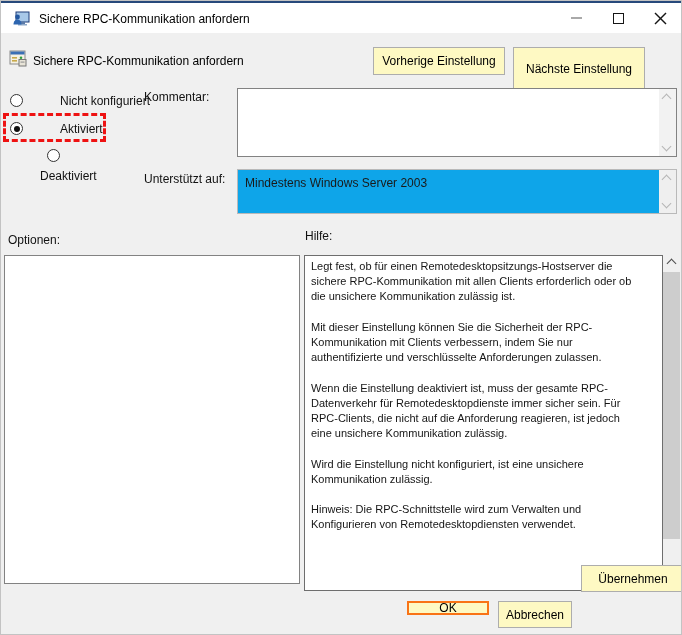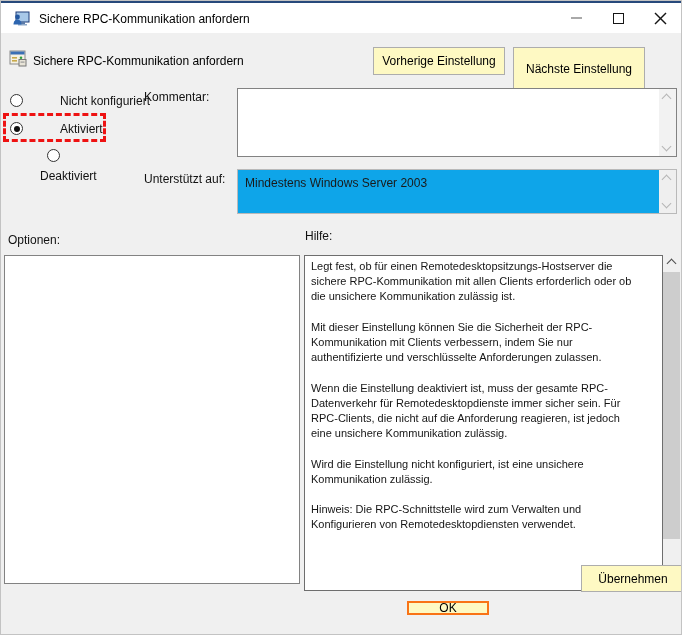--- a/index.html
+++ b/index.html
@@ -152,14 +152,15 @@
         </div>
       <div class="sb-thumb"></div>
       <div class="sb-spacer"></div>
       <div class="sb-btn">
           <span class="chev down"></span>
         </div>
     </div>
   </div>
 
   <div class="btn btn-ok">OK</div>
+  <div class="btn btn-cancel">Abbrechen</div>
   <div class="btn btn-apply">Übernehmen</div>
 </div>
 
 </body></html>

